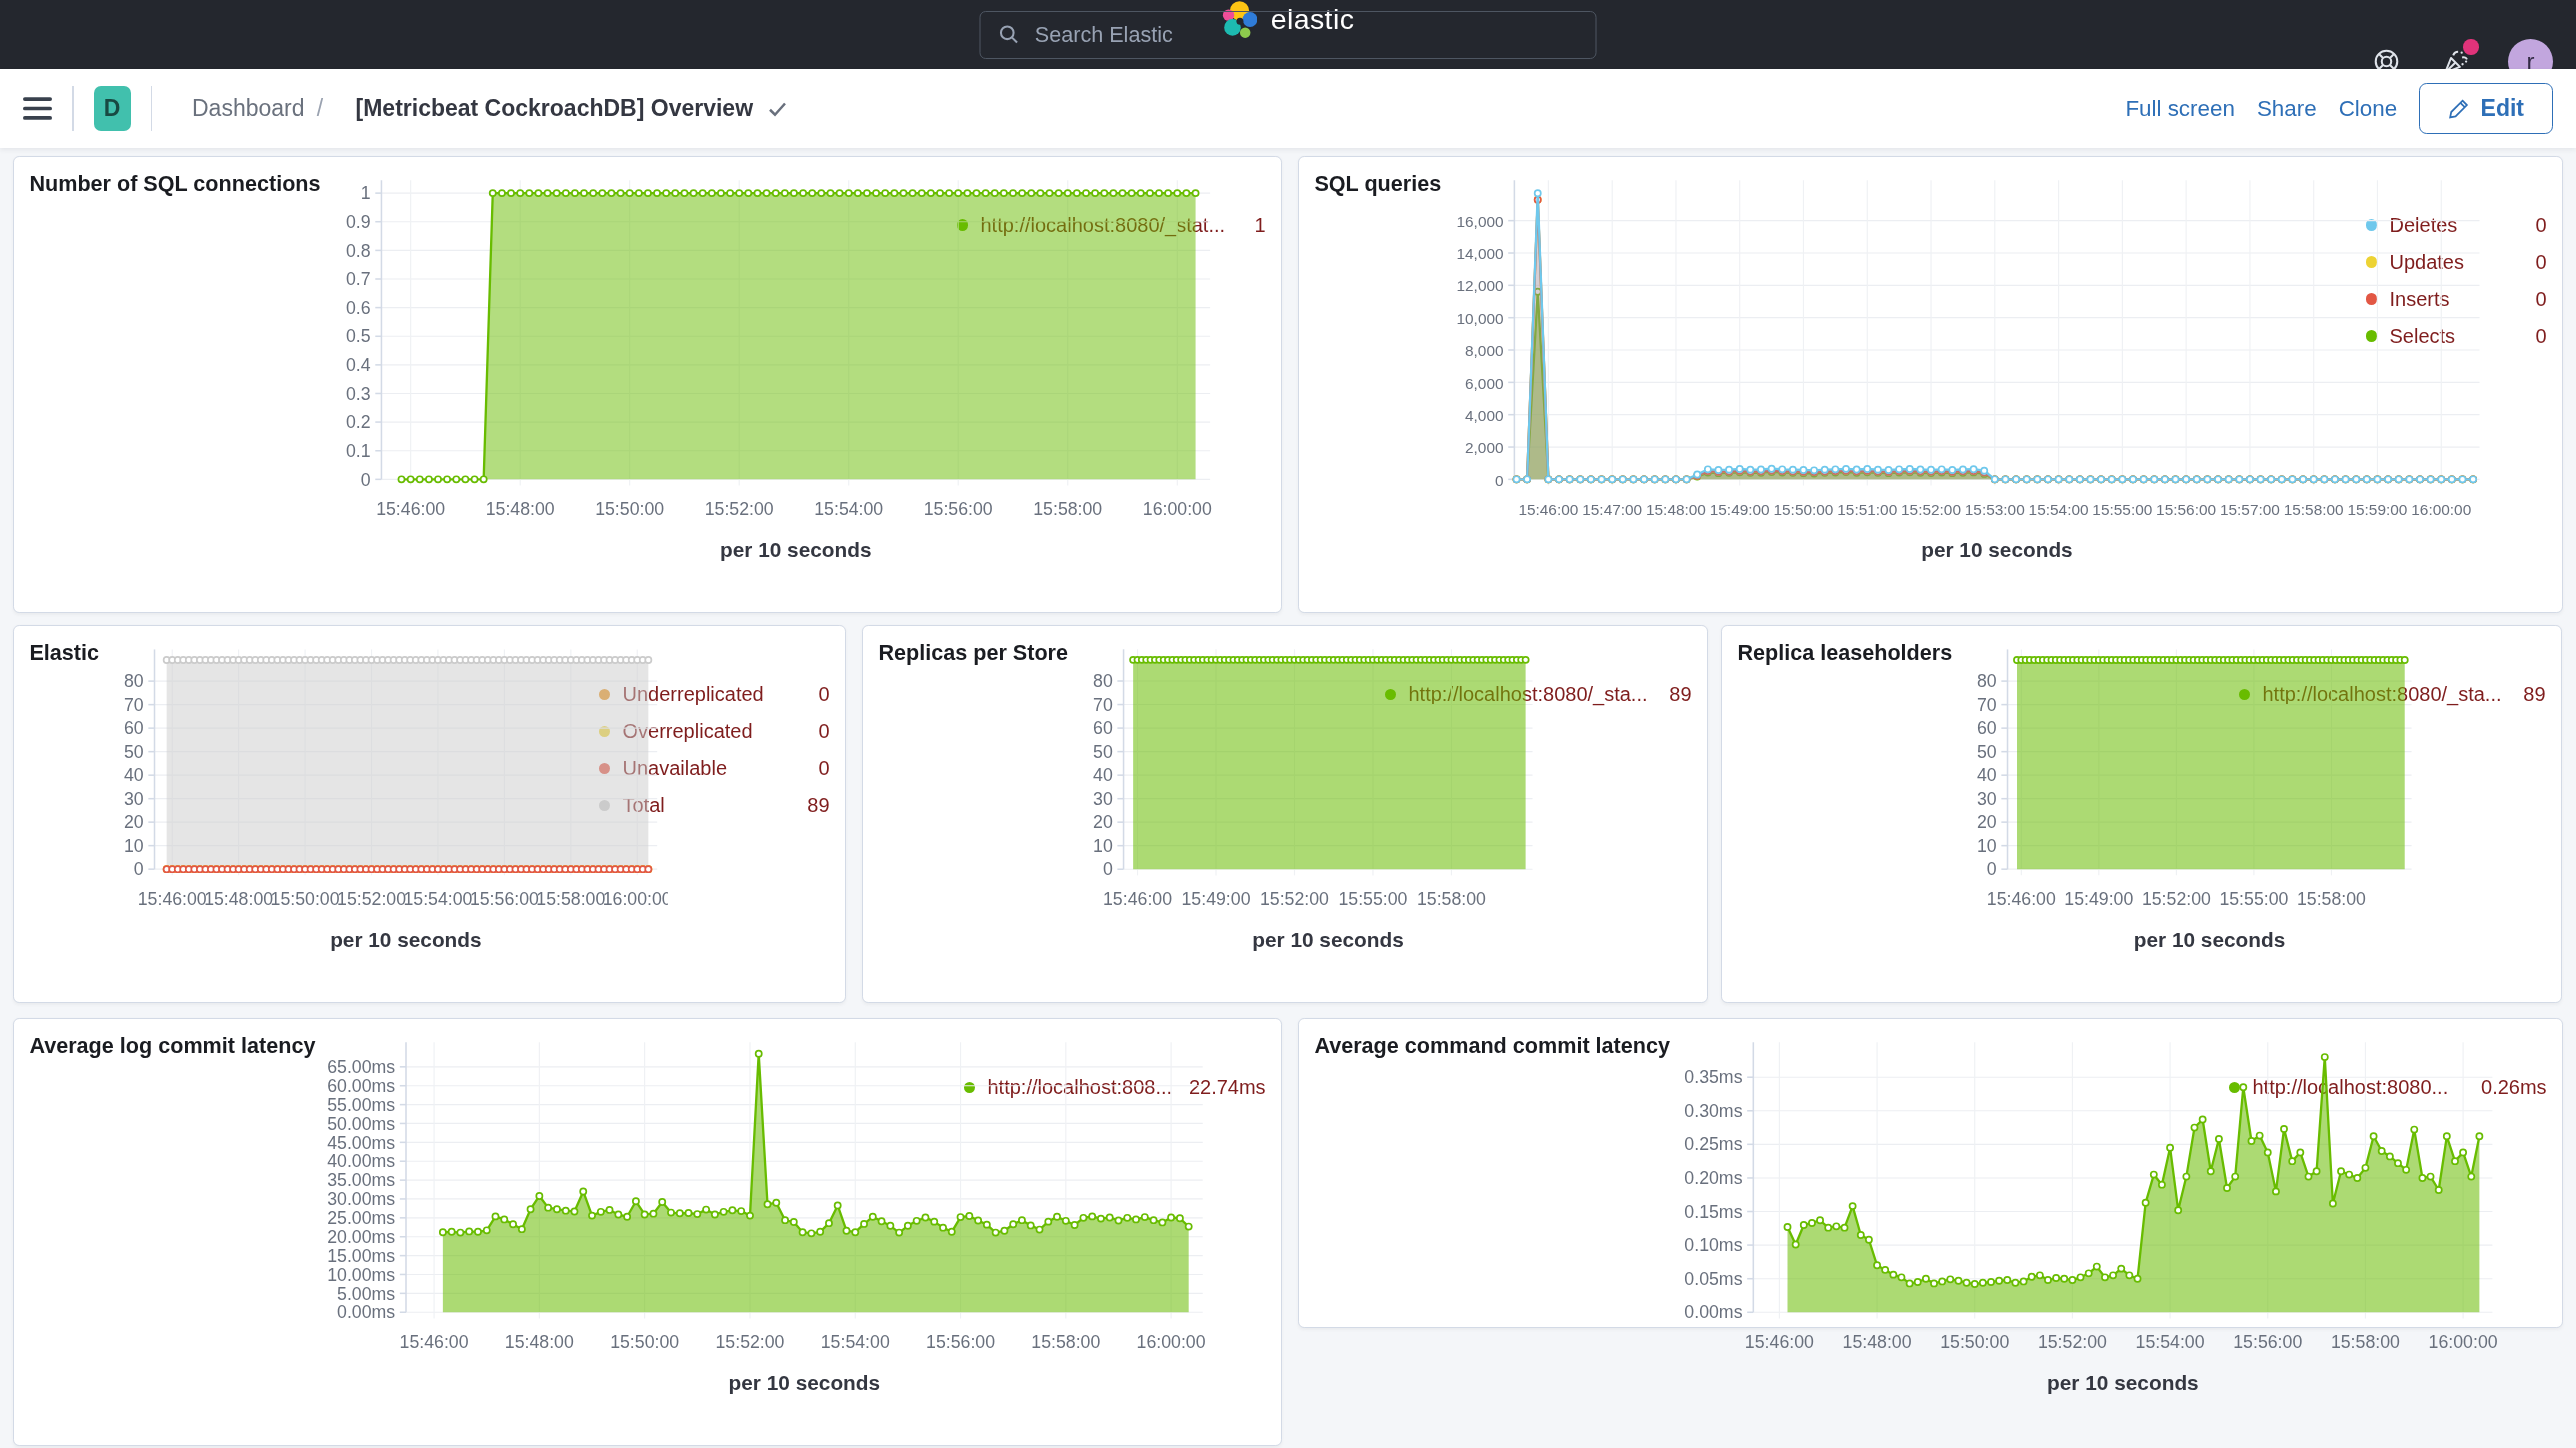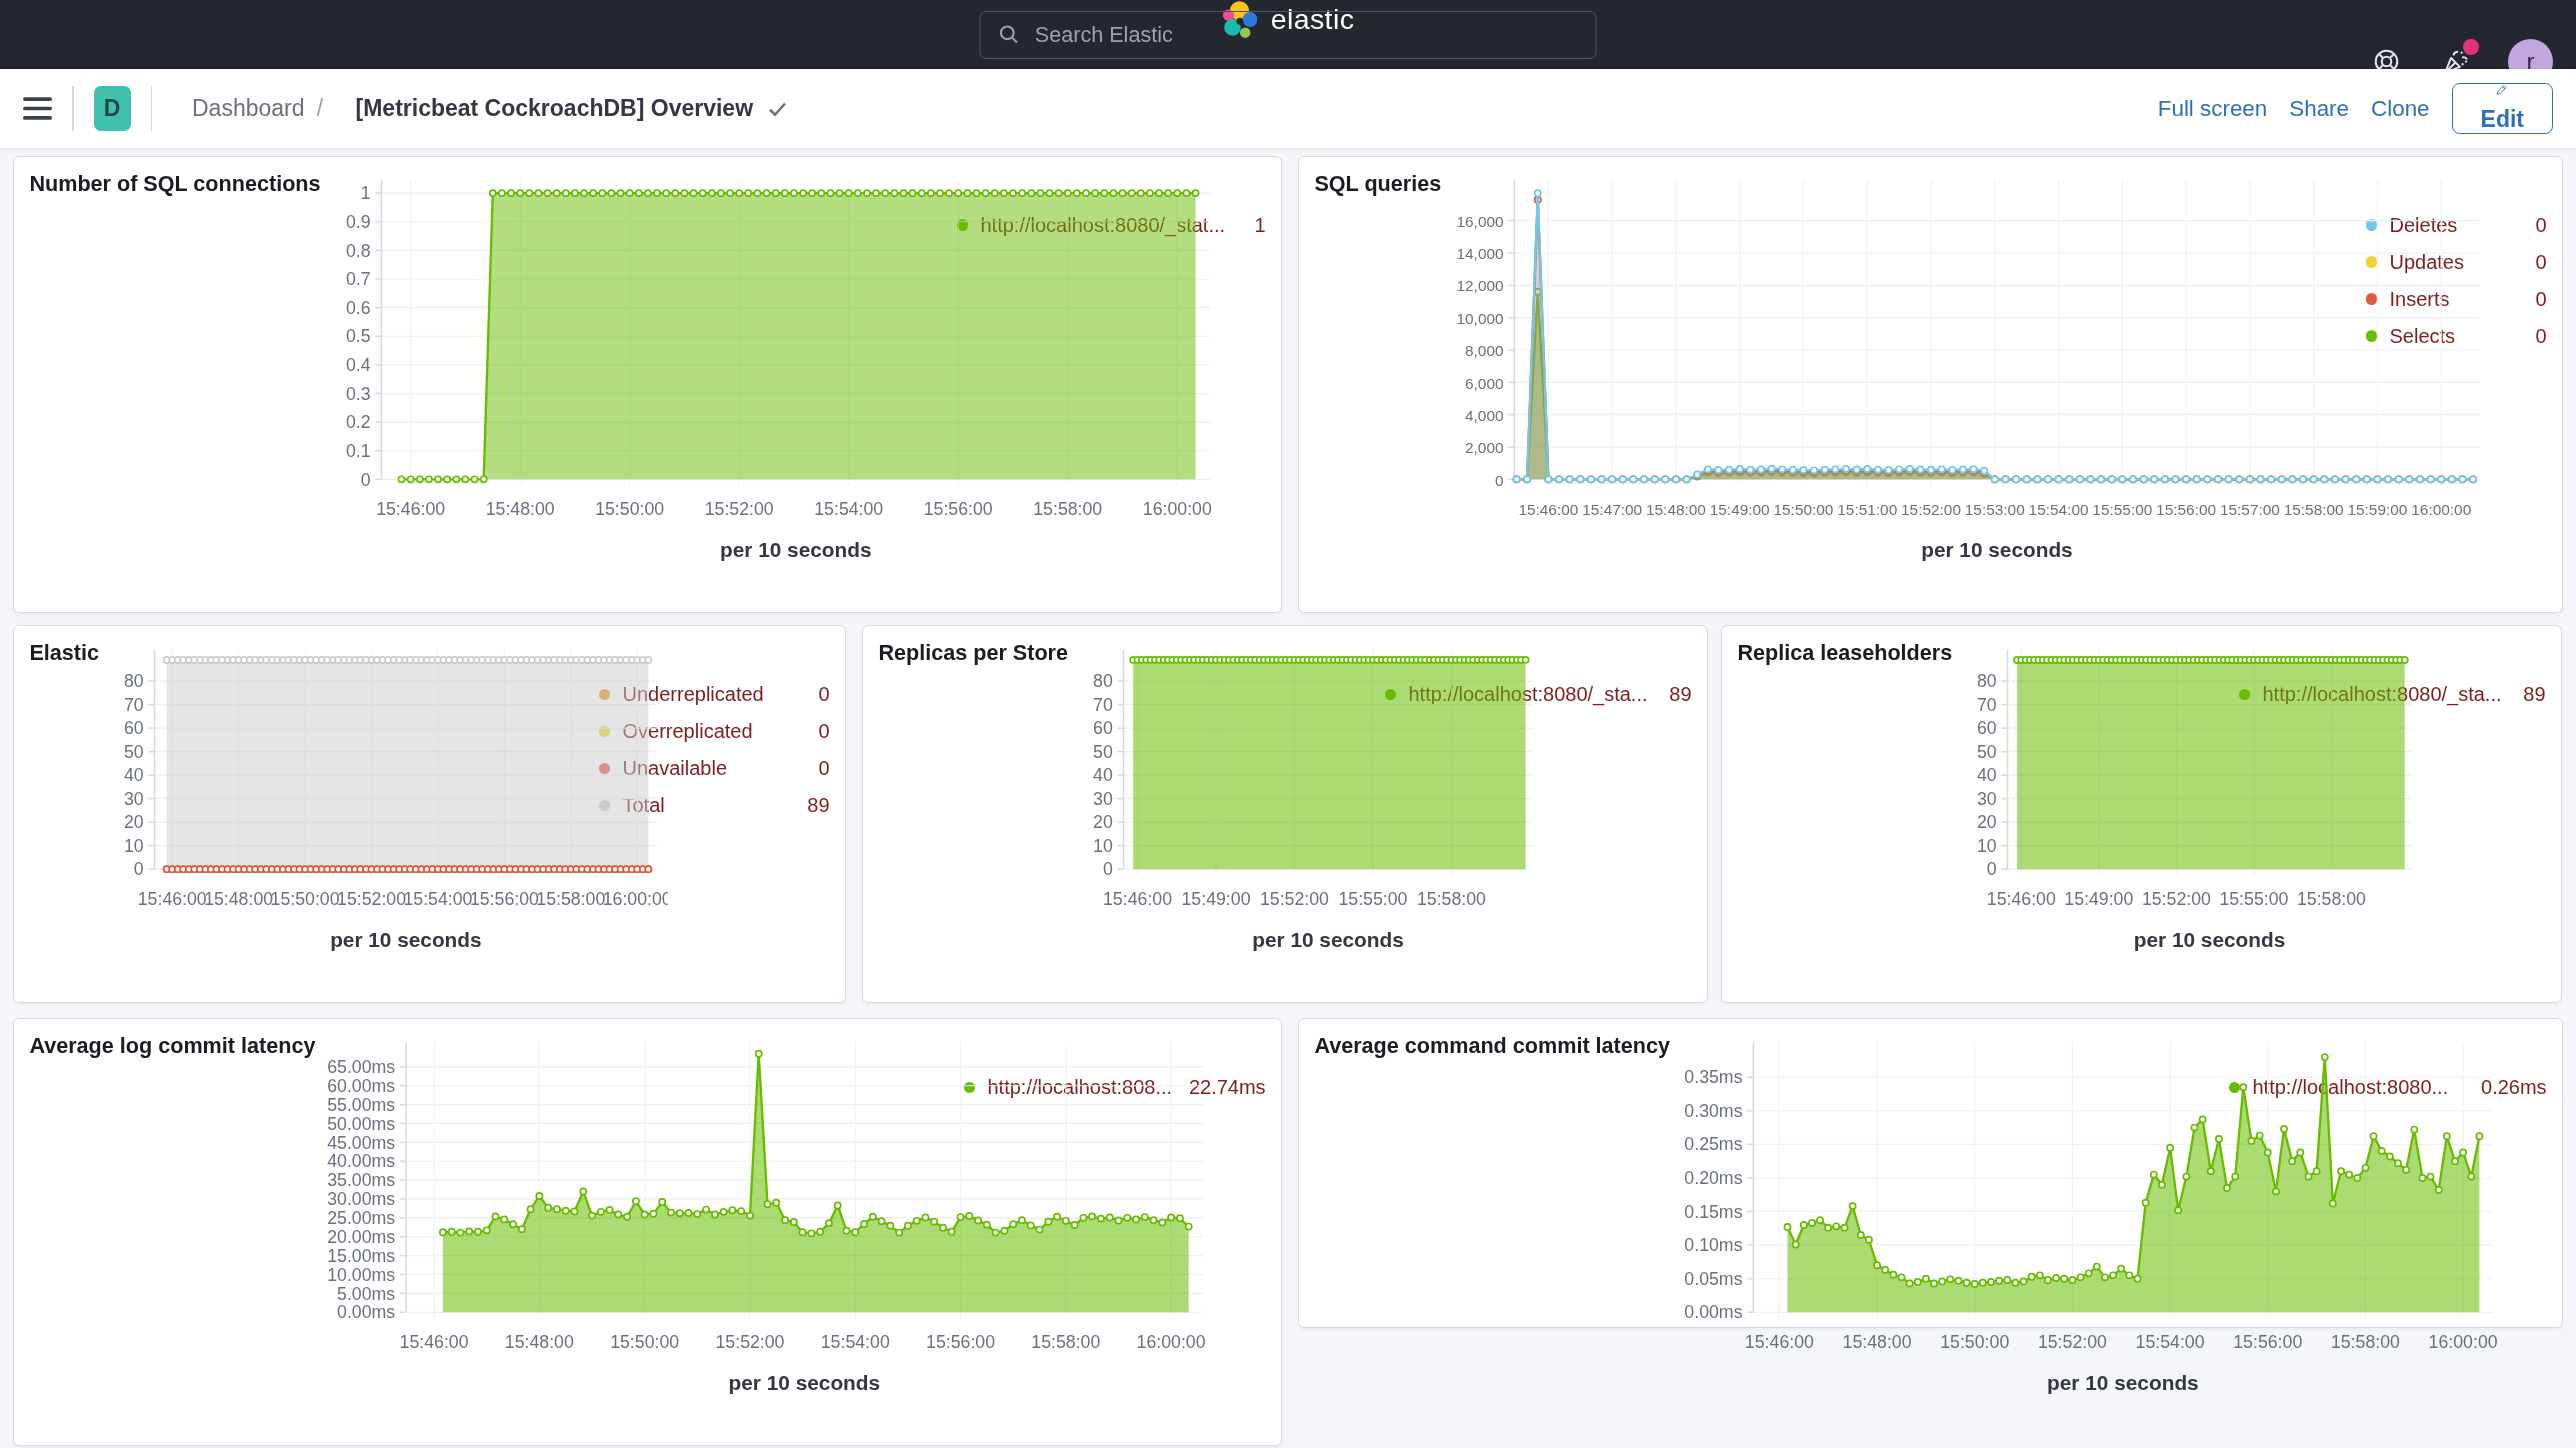--- a/index.html
+++ b/index.html
@@ -33,21 +33,21 @@
     display: flex; align-items: center; justify-content: center; font-size: 23px;
     font-weight: 700; color: rgba(0,0,0,.62); }
   .crumb { font-size: 23px; color: #6A717D; margin-left: 20px; cursor: pointer; }
   .crumb-sep { color: #9AA2B0; margin: 0 12.3px; font-size: 23px; }
   .crumb-title { font-size: 23px; color: #343741; font-weight: 600; margin-left: 20px; }
   .title-check { margin-left: 12.3px; display: flex; align-items: center; }
   .tb-right { margin-left: auto; display: flex; align-items: center; gap: 22px; }
   .tb-link { color: #2E6FB7; font-size: 22.4px; cursor: pointer; }
   .btn-edit { display: flex; gap: 10.8px; align-items: center; border: 1.5px solid #2E6FB7;
     color: #2E6FB7; border-radius: 7.7px; height: 51px; padding: 0 28px; font-size: 23px;
-    font-weight: 600; background: #fff; cursor: pointer; flex-direction: column; }
+    font-weight: 600; background: #fff; cursor: pointer; }
   
   .dash { position: relative; height: 1300px; }
   .panel { position: absolute; background: #fff; border: 0.8px solid #D3DAE6;
     border-radius: 6.2px; padding: 14px 15.4px; display: flex; flex-direction: row;
     box-shadow: 0 1.5px 3.1px rgba(52,55,65,.05); }
   .panel h3 { margin: 0 0 6.2px; font-size: 21.6px; line-height: 25px; color: #1A1C21;
     font-weight: 700; }
   .panel-body { flex: 1; display: flex; min-height: 0; }
   .chart { flex: 1; position: relative; }
   .chart svg { position: absolute; inset: 0; }

